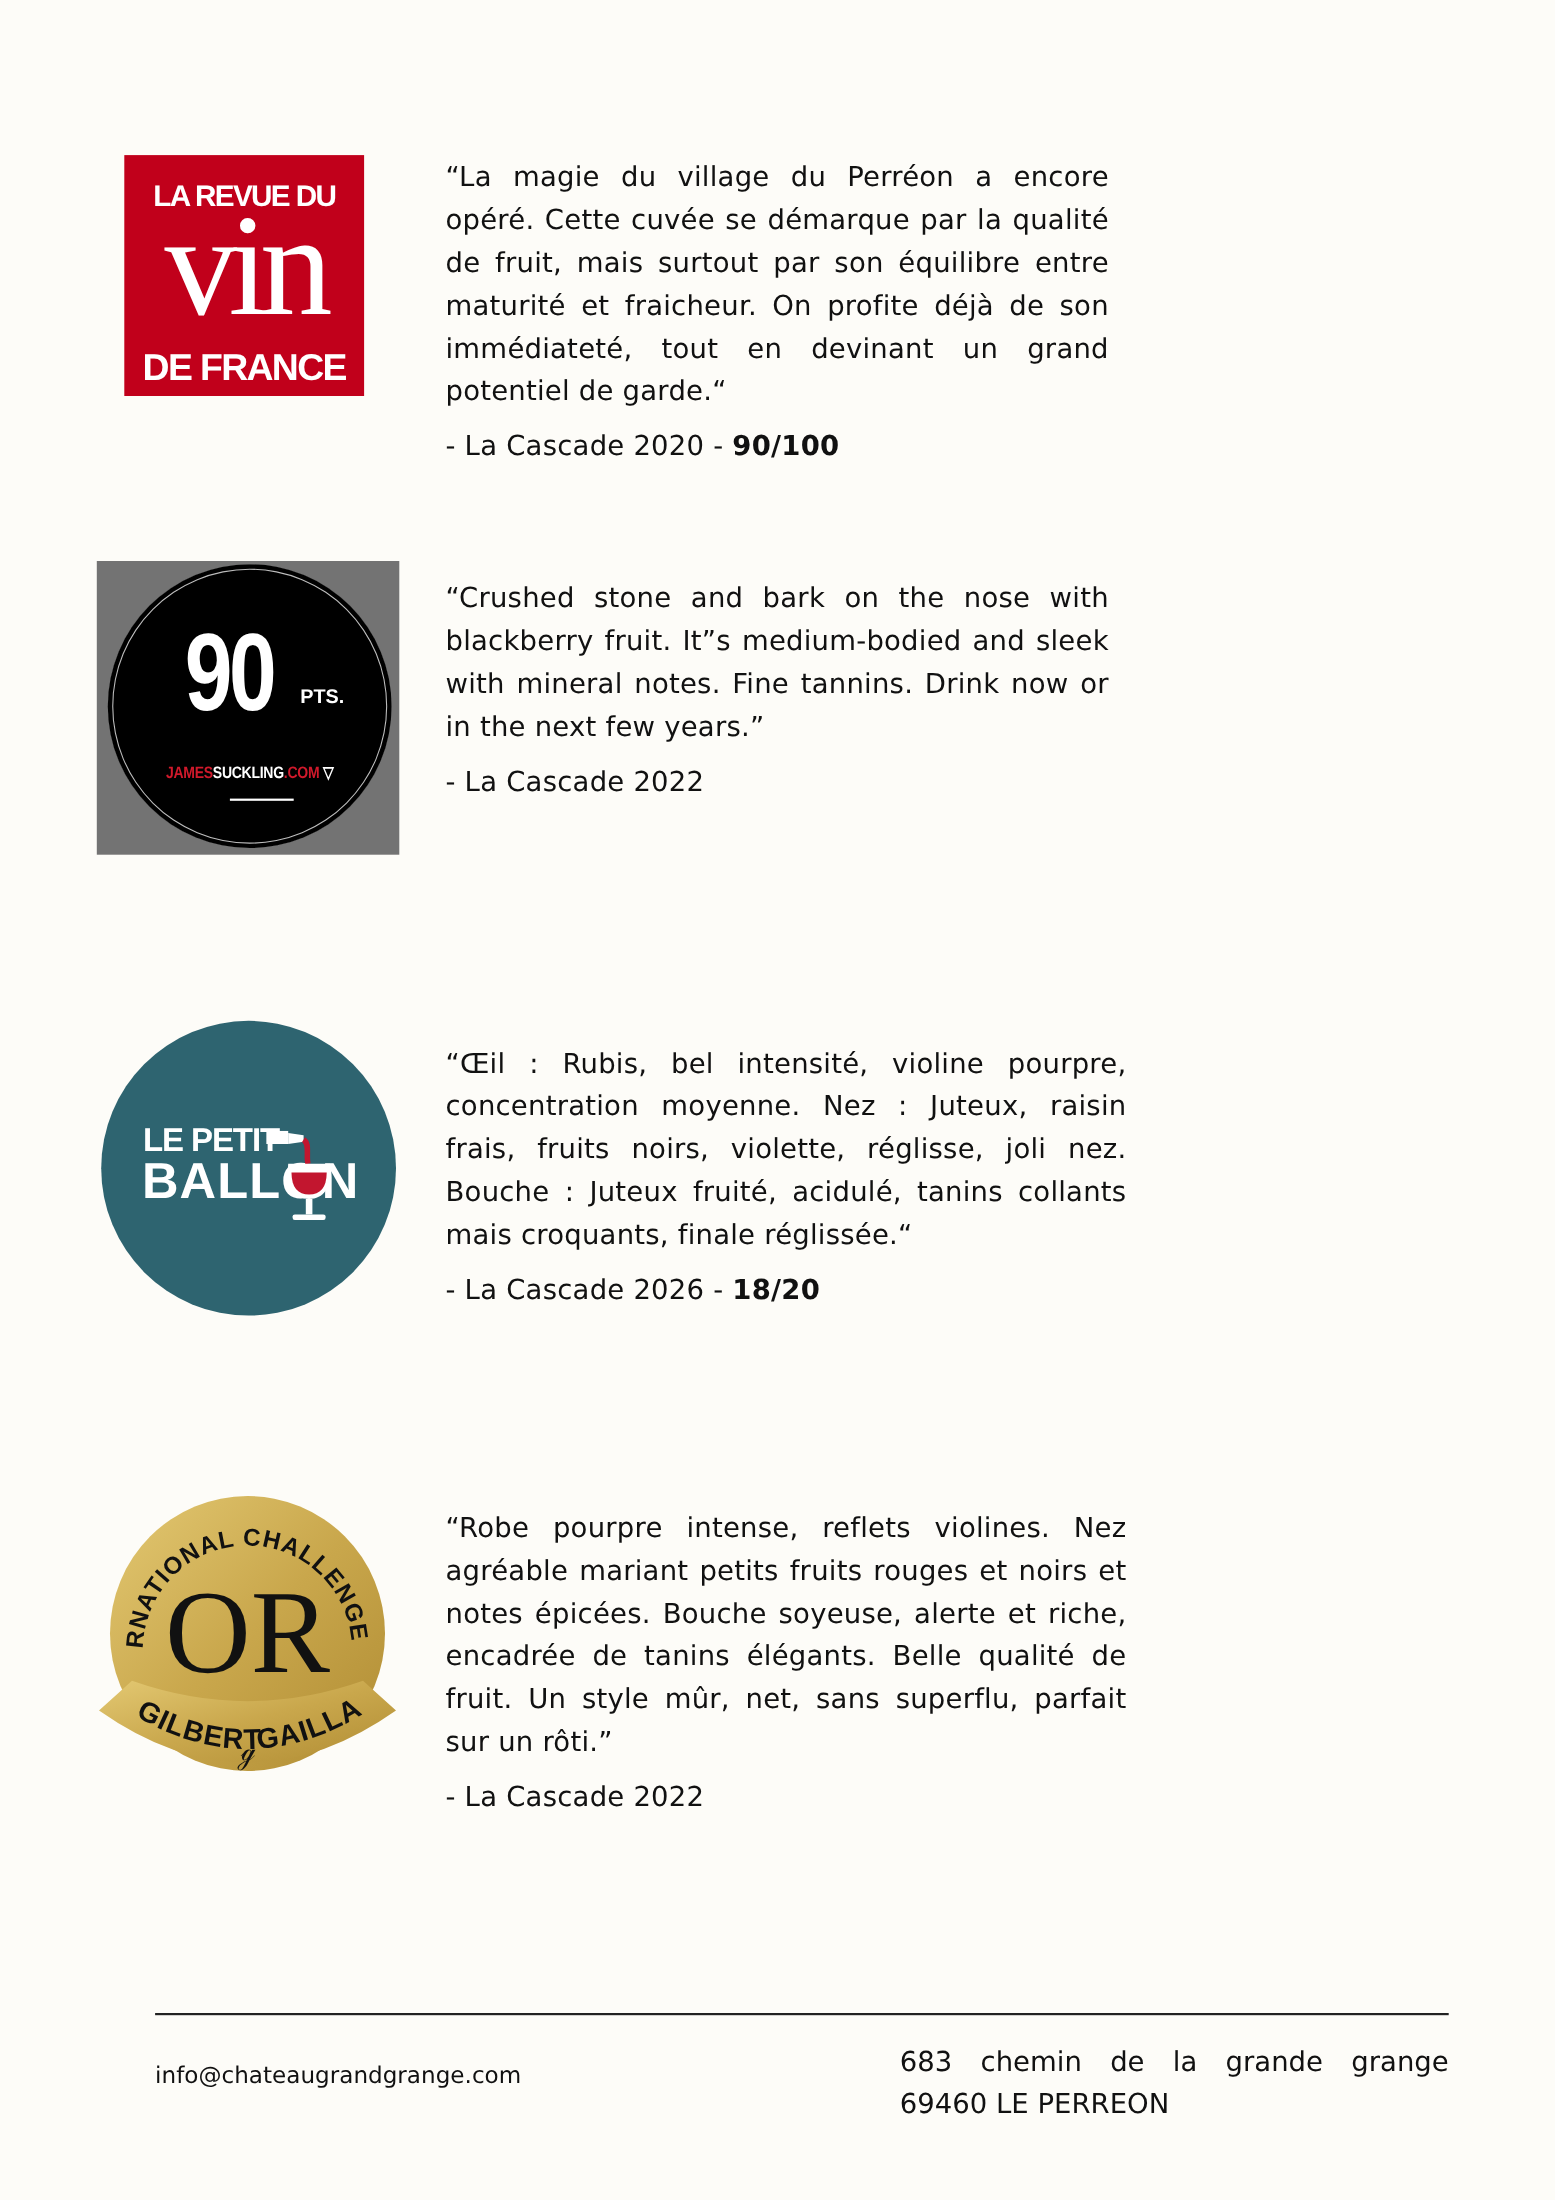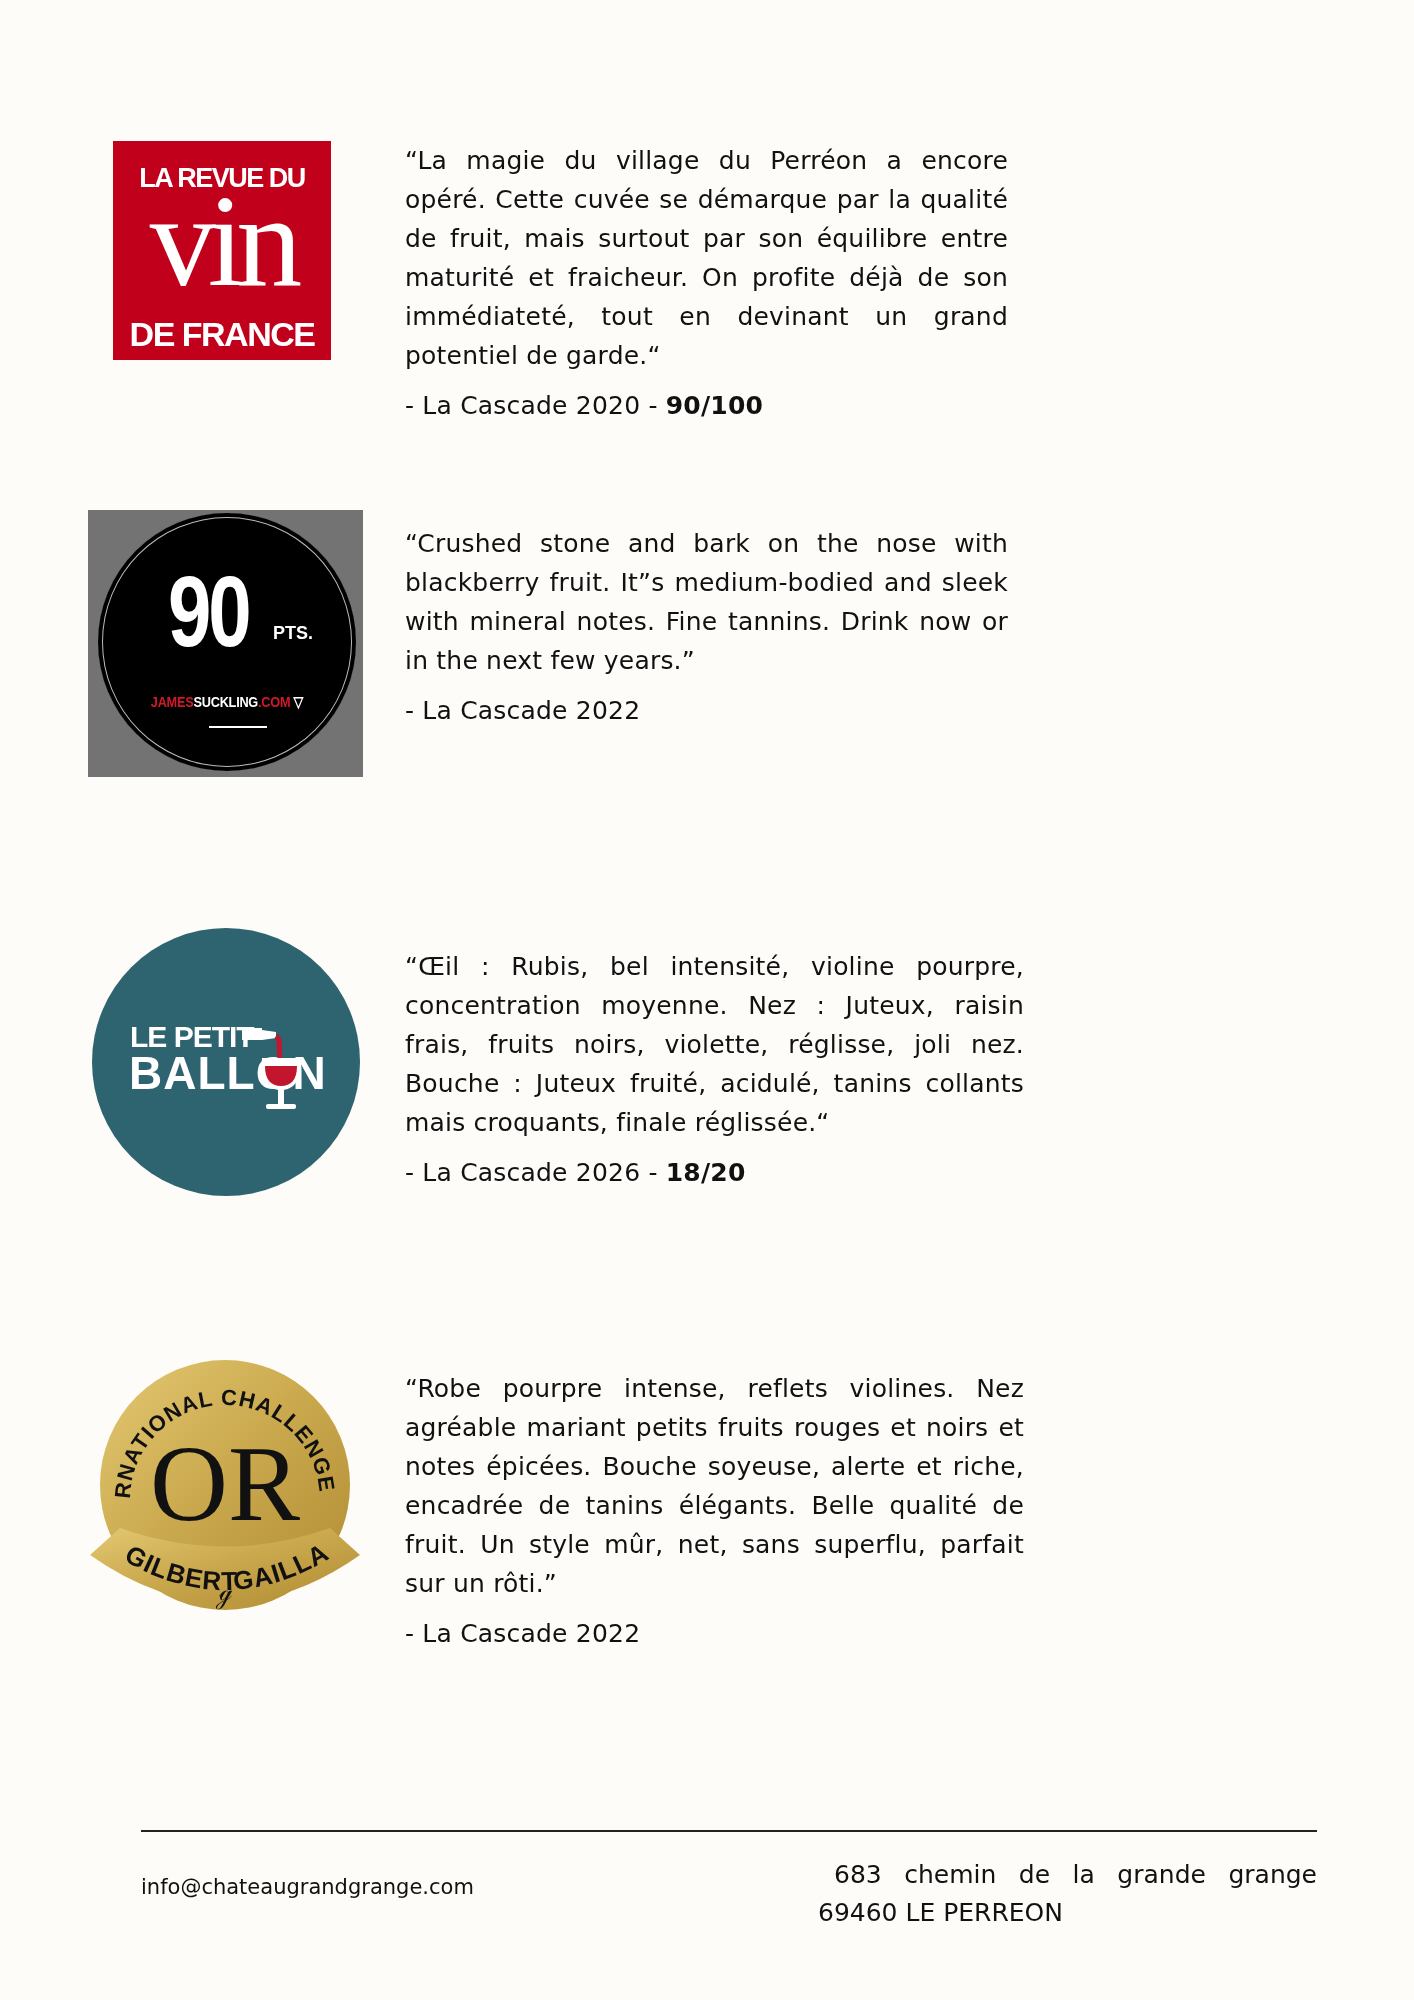--- a/index.html
+++ b/index.html
@@ -53,21 +53,21 @@
   .lpb-bottom { position: absolute; left: 37px; top: 118px; font-size: 46px; letter-spacing: 1px; }
   .lpb-glass { position: absolute; left: 150px; top: 100px; }
 
   
   .logo-gg { position: absolute; left: 90px; top: 1350px; width: 270px; height: 280px; }
 
   
   .footer-rule { position: absolute; left: 141px; top: 1830px; width: 1176px; height: 2px; background: #222; }
   .footer-email { position: absolute; left: 141px; top: 1868px; font-size: 21px; line-height: 38px; }
   .footer-address { position: absolute; left: 818px; top: 1856px; width: 499px; font-size: 25px; line-height: 38px; text-align: justify; text-align-last: left; }
-  .footer-address .line1 { text-align-last: justify; display: block; margin-left: 16px; }
+  .footer-address .line1 { text-align-last: justify; display: block; }
 </style>
 </head>
 <body>
 
 <div class="logo-rvf">
   <div class="rvf-top">LA REVUE DU</div>
   <div class="rvf-vin">vin</div>
   <div class="rvf-bottom">DE FRANCE</div>
 </div>
 <div class="review-text" style="top:141px; width:603px;">

